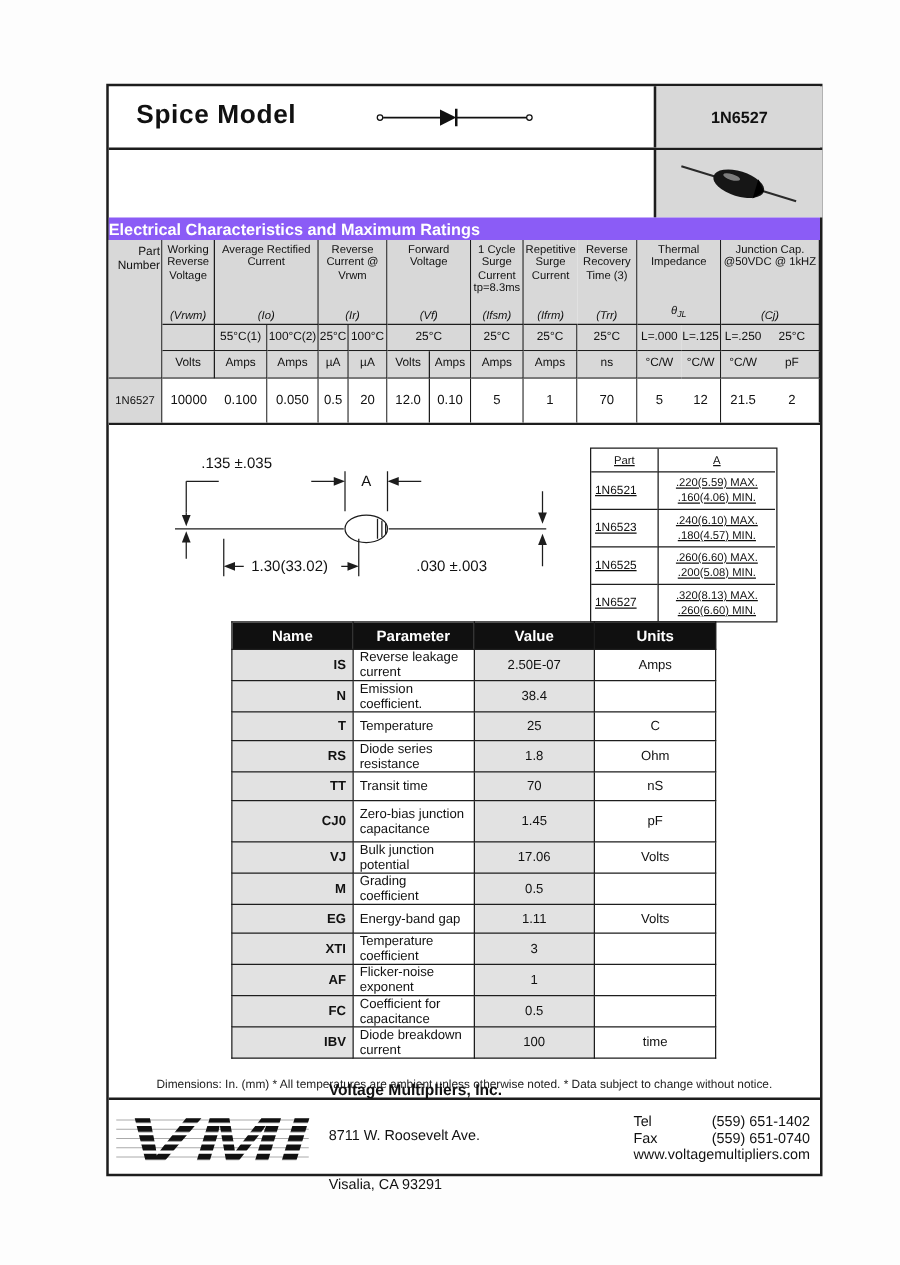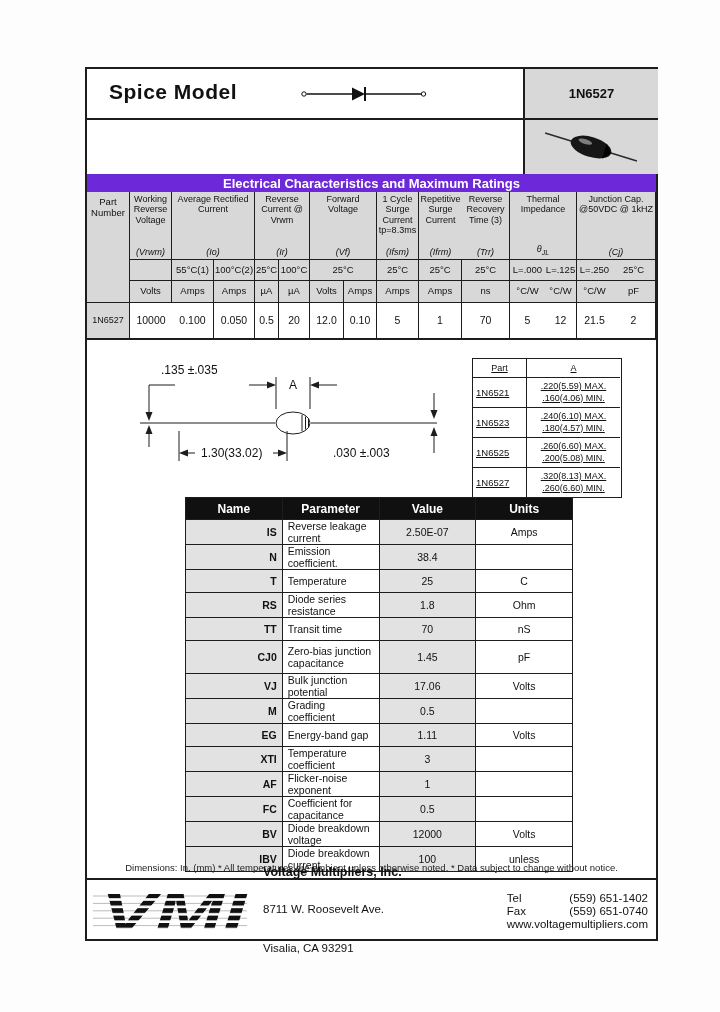--- a/index.html
+++ b/index.html
@@ -8,32 +8,32 @@
   .page{position:absolute;left:85px;top:67px;width:569px;height:870px;border:2px solid #1d1d1d;background:#fff;}
 
   
   .hrow1{position:absolute;left:0;top:0;width:569px;height:49px;border-bottom:2px solid #1d1d1d;}
   .hrow2{position:absolute;left:0;top:51px;width:569px;height:54px;}
   .title{position:absolute;left:22px;top:11px;font-size:21px;font-weight:bold;letter-spacing:.5px;}
   .dsym{position:absolute;left:212px;top:15px;}
   .graybox{position:absolute;left:436px;top:0;width:133px;height:100%;background:#d8d8d8;
            border-left:2px solid #1d1d1d;display:flex;align-items:center;justify-content:center;}
   .pn{font-size:13px;font-weight:bold;}
-  .secbar{position:absolute;left:0;top:105px;width:569px;height:18px;background:#6d28d9;color:#fff;
-          display:flex;align-items:center;justify-content:center;font-size:13px;font-weight:bold;}
+  .secbar{position:absolute;left:0;top:105px;width:569px;height:18px;background:#8b5cf6;color:#fff;
+          display:flex;align-items:center;font-size:13px;font-weight:bold;}
 
   
   .rg{position:absolute;left:0;top:123px;width:569px;display:grid;
       grid-template-columns:43px 42px 42px 41px 24px 31px 34px 33px 42px 43px 48px 35px 32px 35px 44px;
       grid-template-rows:68px 21px 22px 35px;border-bottom:2px solid #1d1d1d;background:#fff;}
   .rg>div{border-right:1px solid #1d1d1d;border-bottom:1px solid #1d1d1d;background:#d8d8d8;
       display:flex;flex-direction:column;align-items:center;justify-content:space-between;
       text-align:center;font-size:9px;line-height:1.15;padding:2px 1px 2px 1px;min-width:0;}
   .rg .sp2{grid-column:span 2;}
-  .rg .part{grid-row:1/4;justify-content:flex-start;padding-top:5px;font-size:9.5px;}
+  .rg .part{grid-row:1/4;justify-content:flex-start;padding-top:5px;font-size:9.5px;text-align:right;}
   .rg .cond,.rg .unit{justify-content:center;font-size:9.5px;}
   .rg .dat{justify-content:center;background:#fff;font-size:10.5px;border-bottom:none;}
   .rg .datp{justify-content:center;background:#d8d8d8;font-size:9px;border-bottom:none;}
   .rg .nbr{border-right:none;}
   .ls{margin-top:12px;font-style:italic;}
   .ls sub{font-size:7px;}
 
   
   .drawing{position:absolute;left:50px;top:286px;}
 
@@ -352,30 +352,24 @@
             <td class="cval">1</td>
             <td class="cunit"></td>
           </tr>
       <tr>
             <td class="cname">FC</td>
             <td class="cparam">Coefficient for capacitance</td>
             <td class="cval">0.5</td>
             <td class="cunit"></td>
           </tr>
       <tr>
-            <td class="cname">BV</td>
-            <td class="cparam">Diode breakdown voltage</td>
-            <td class="cval">12000</td>
-            <td class="cunit">Volts</td>
-          </tr>
-      <tr>
             <td class="cname">IBV</td>
             <td class="cparam">Diode breakdown current</td>
             <td class="cval">100</td>
-            <td class="cunit">unless</td>
+            <td class="cunit">time</td>
           </tr>
     </tbody>
       </table>
 
     <div class="note">Dimensions:  In. (mm) * All temperatures are ambient unless otherwise noted. * Data subject to change without notice.</div>
 
     <div class="footer">
       <svg class="logo" width="158" height="50" viewBox="0 0 158 50">
         <defs>
           <pattern id="st" patternUnits="userSpaceOnUse" width="10" height="7.4">

